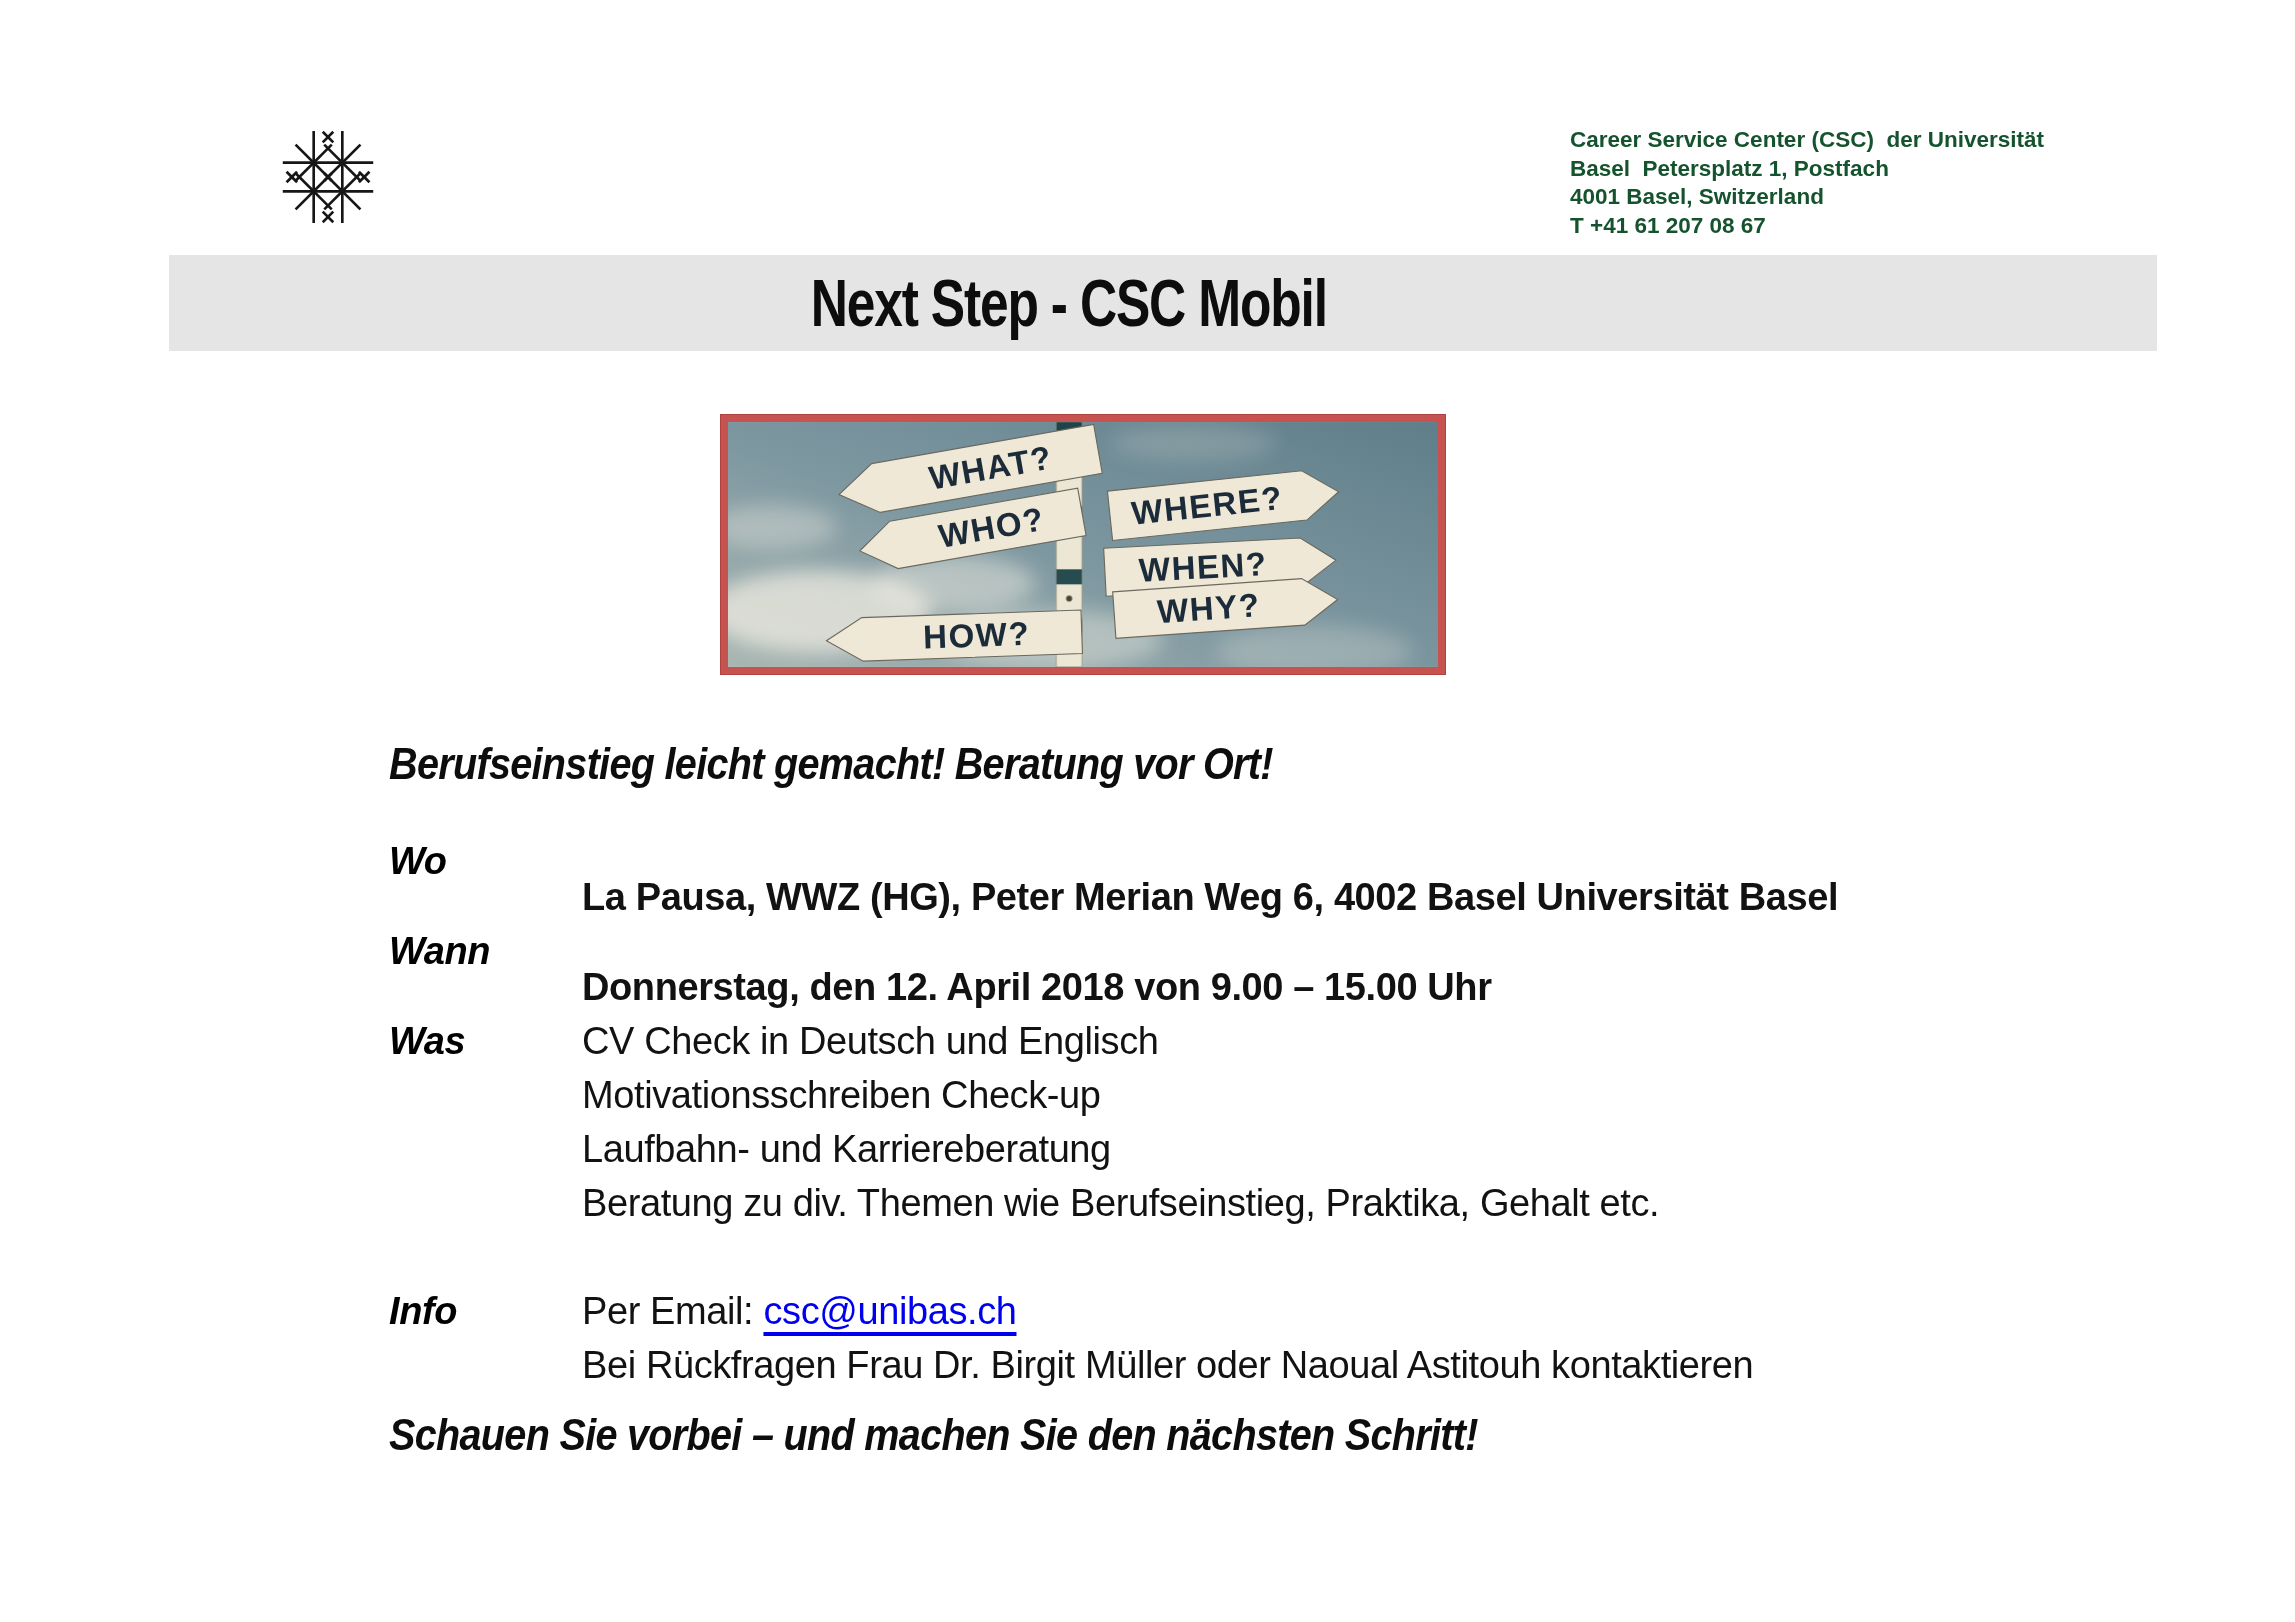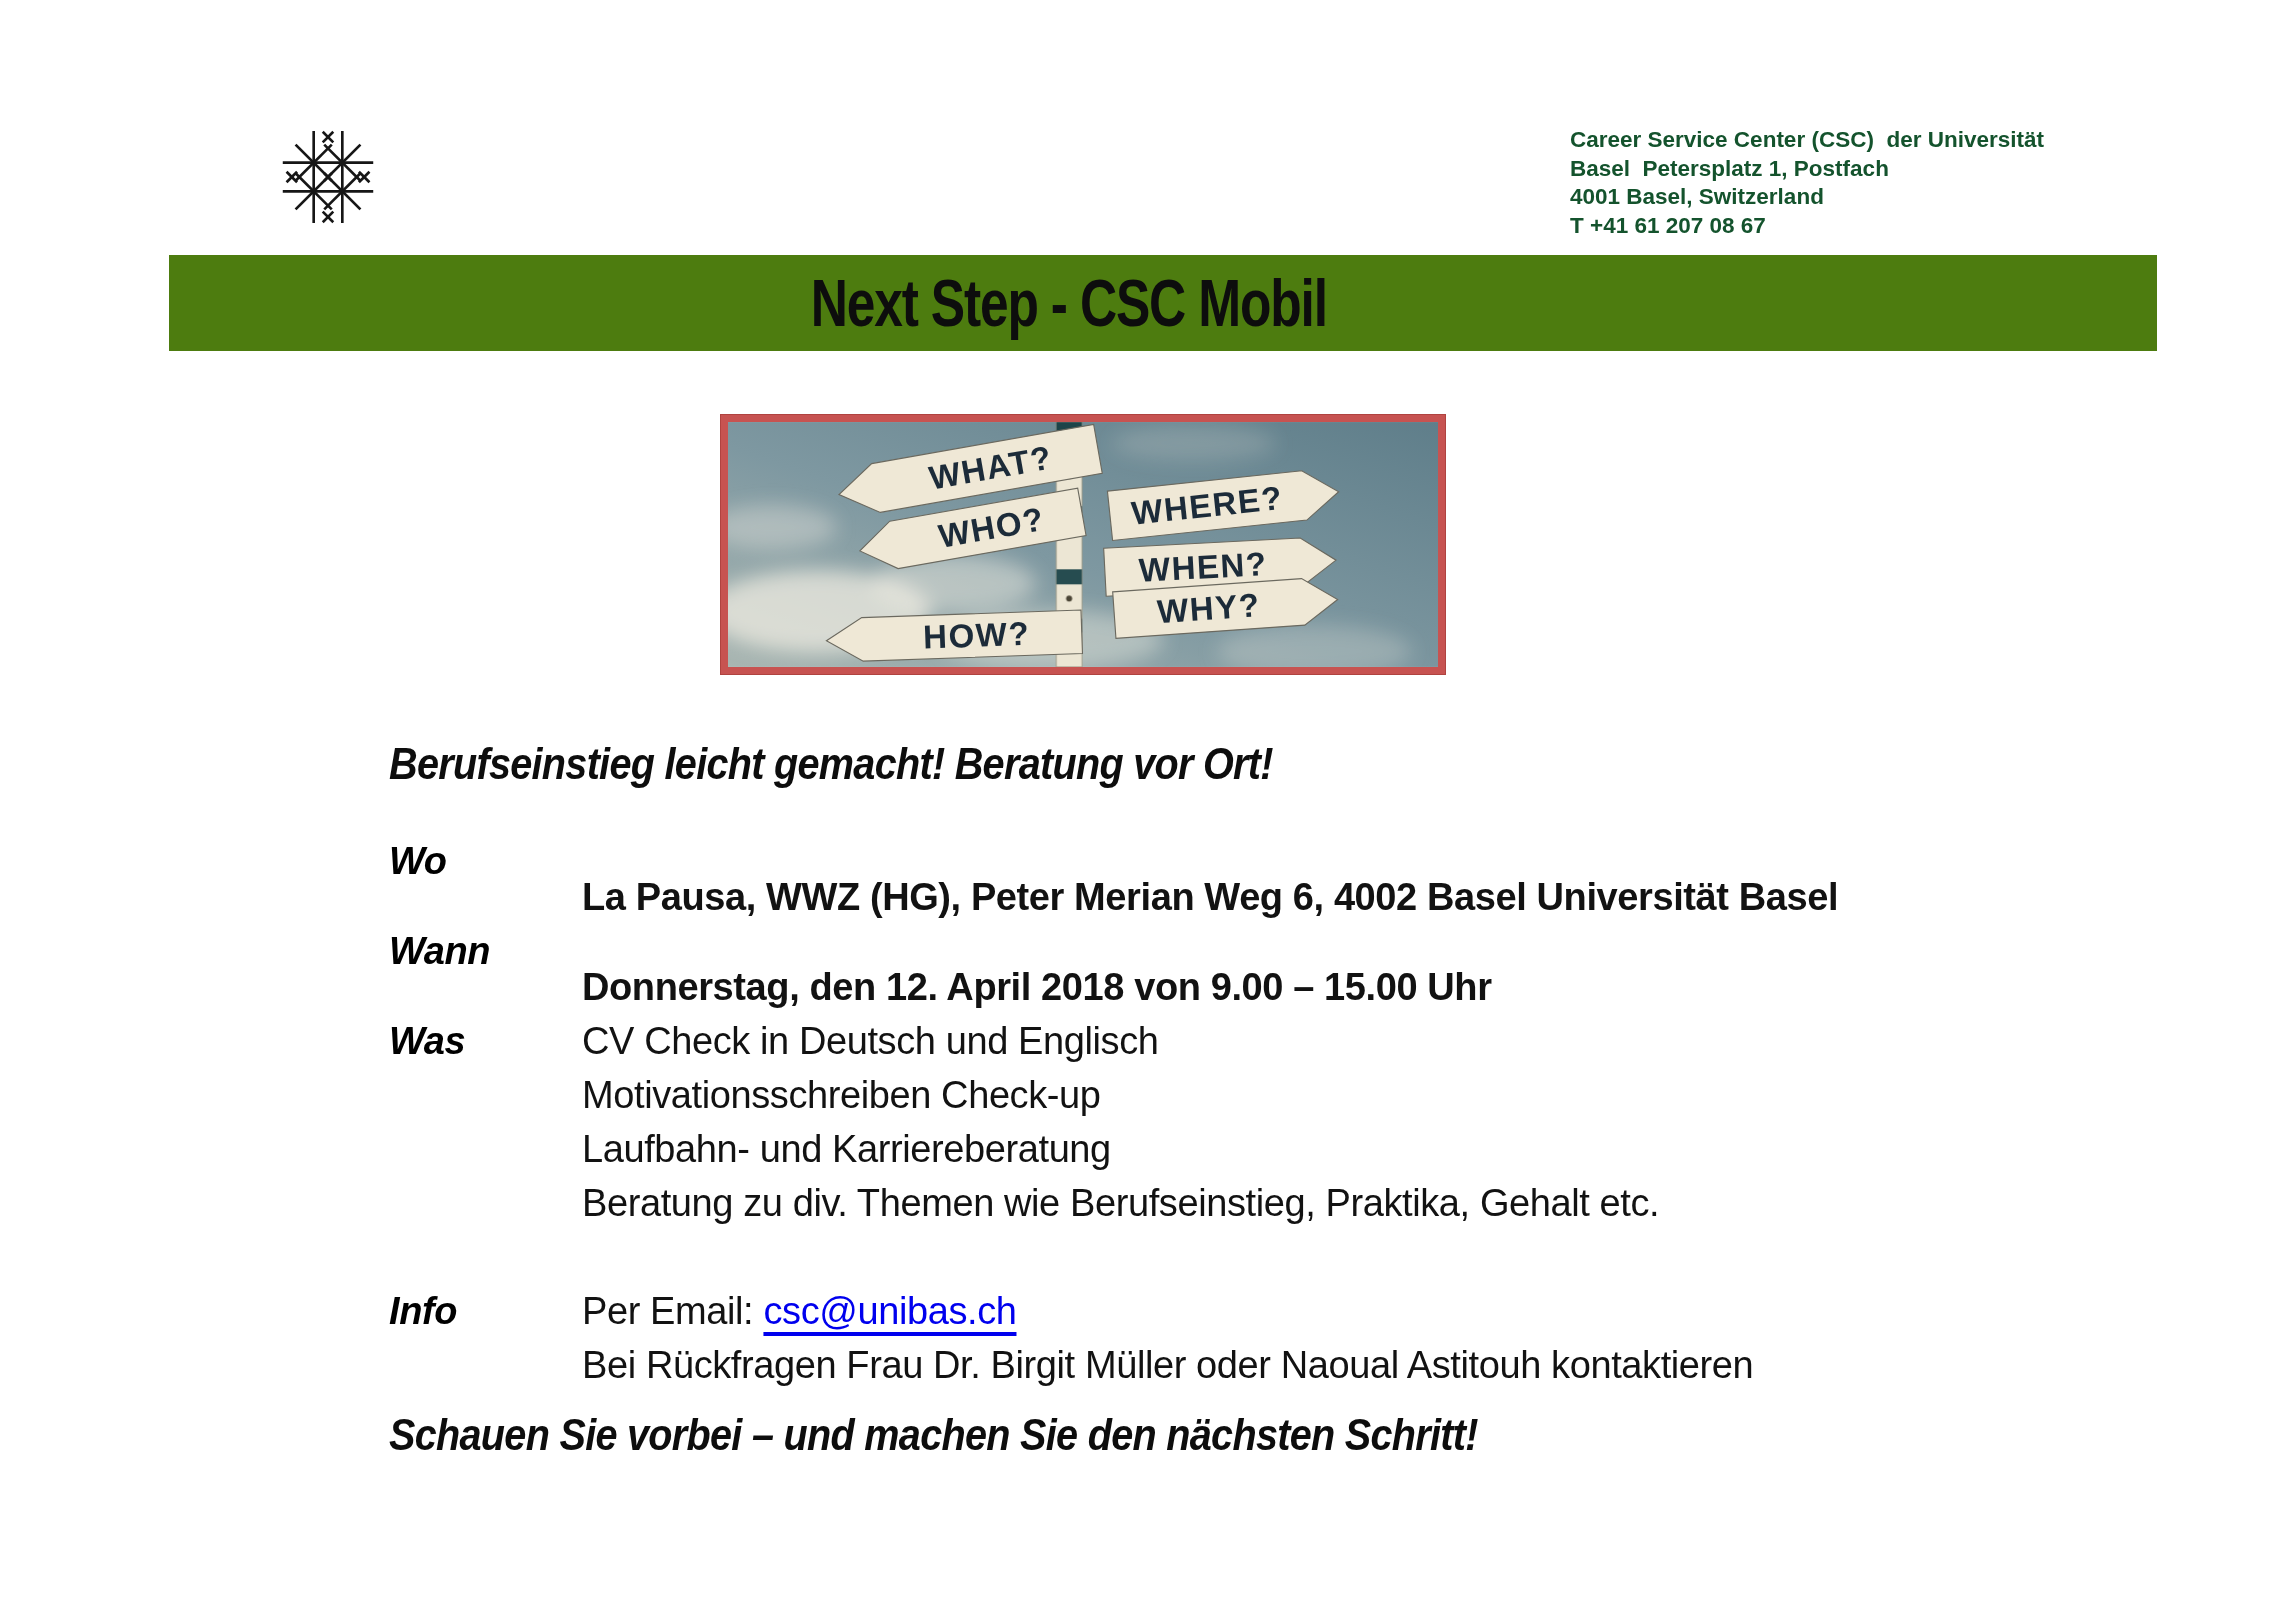--- a/index.html
+++ b/index.html
@@ -9,21 +9,21 @@
     font-family:"Liberation Sans", sans-serif;
   }
   
   .logo{position:absolute;left:282px;top:128px;display:flex;flex-direction:column;}
   .logo-mark{width:92px;height:98px;}
   .logo-text{margin-left:19.5px;margin-top:44px;font-weight:bold;font-size:34px;line-height:37px;letter-spacing:-0.8px;color:#161616;}
   .logo-bar{display:inline-block;width:4.5px;height:27px;background:#161616;margin-left:3px;vertical-align:-3px;}
   .contact{position:absolute;left:1570px;top:126px;font-weight:bold;font-size:22.5px;line-height:28.5px;color:#14532d;}
   .contact div{white-space:pre-wrap;}
   
-  .banner{position:absolute;left:169px;top:255px;width:1988px;height:96px;background:#4d7c0f;
+  .banner{position:absolute;left:169px;top:255px;width:1988px;height:96px;background:#e5e5e5;
           display:flex;align-items:center;justify-content:center;padding-right:188px;box-sizing:border-box;}
   .banner h1{margin:0;font-size:66px;font-weight:bold;letter-spacing:-1.5px;color:#0d0d0d;
              transform:scaleX(.78);white-space:nowrap;}
   
   .hero{position:absolute;left:721px;top:415px;margin:0;border:7.5px solid #c75351;outline:1.5px solid #b04340;line-height:0;}
   .hero svg{display:block;}
   .hero text{font-family:"Liberation Sans", sans-serif;font-weight:bold;font-size:44px;fill:#1c2b39;letter-spacing:2px;text-anchor:middle;}
   .sign{fill:#efe8d6;stroke:#6b695f;stroke-width:1.5;}
   
   .intro{position:absolute;left:389px;top:737px;margin:0;font-size:45px;line-height:53px;font-weight:bold;font-style:italic;

